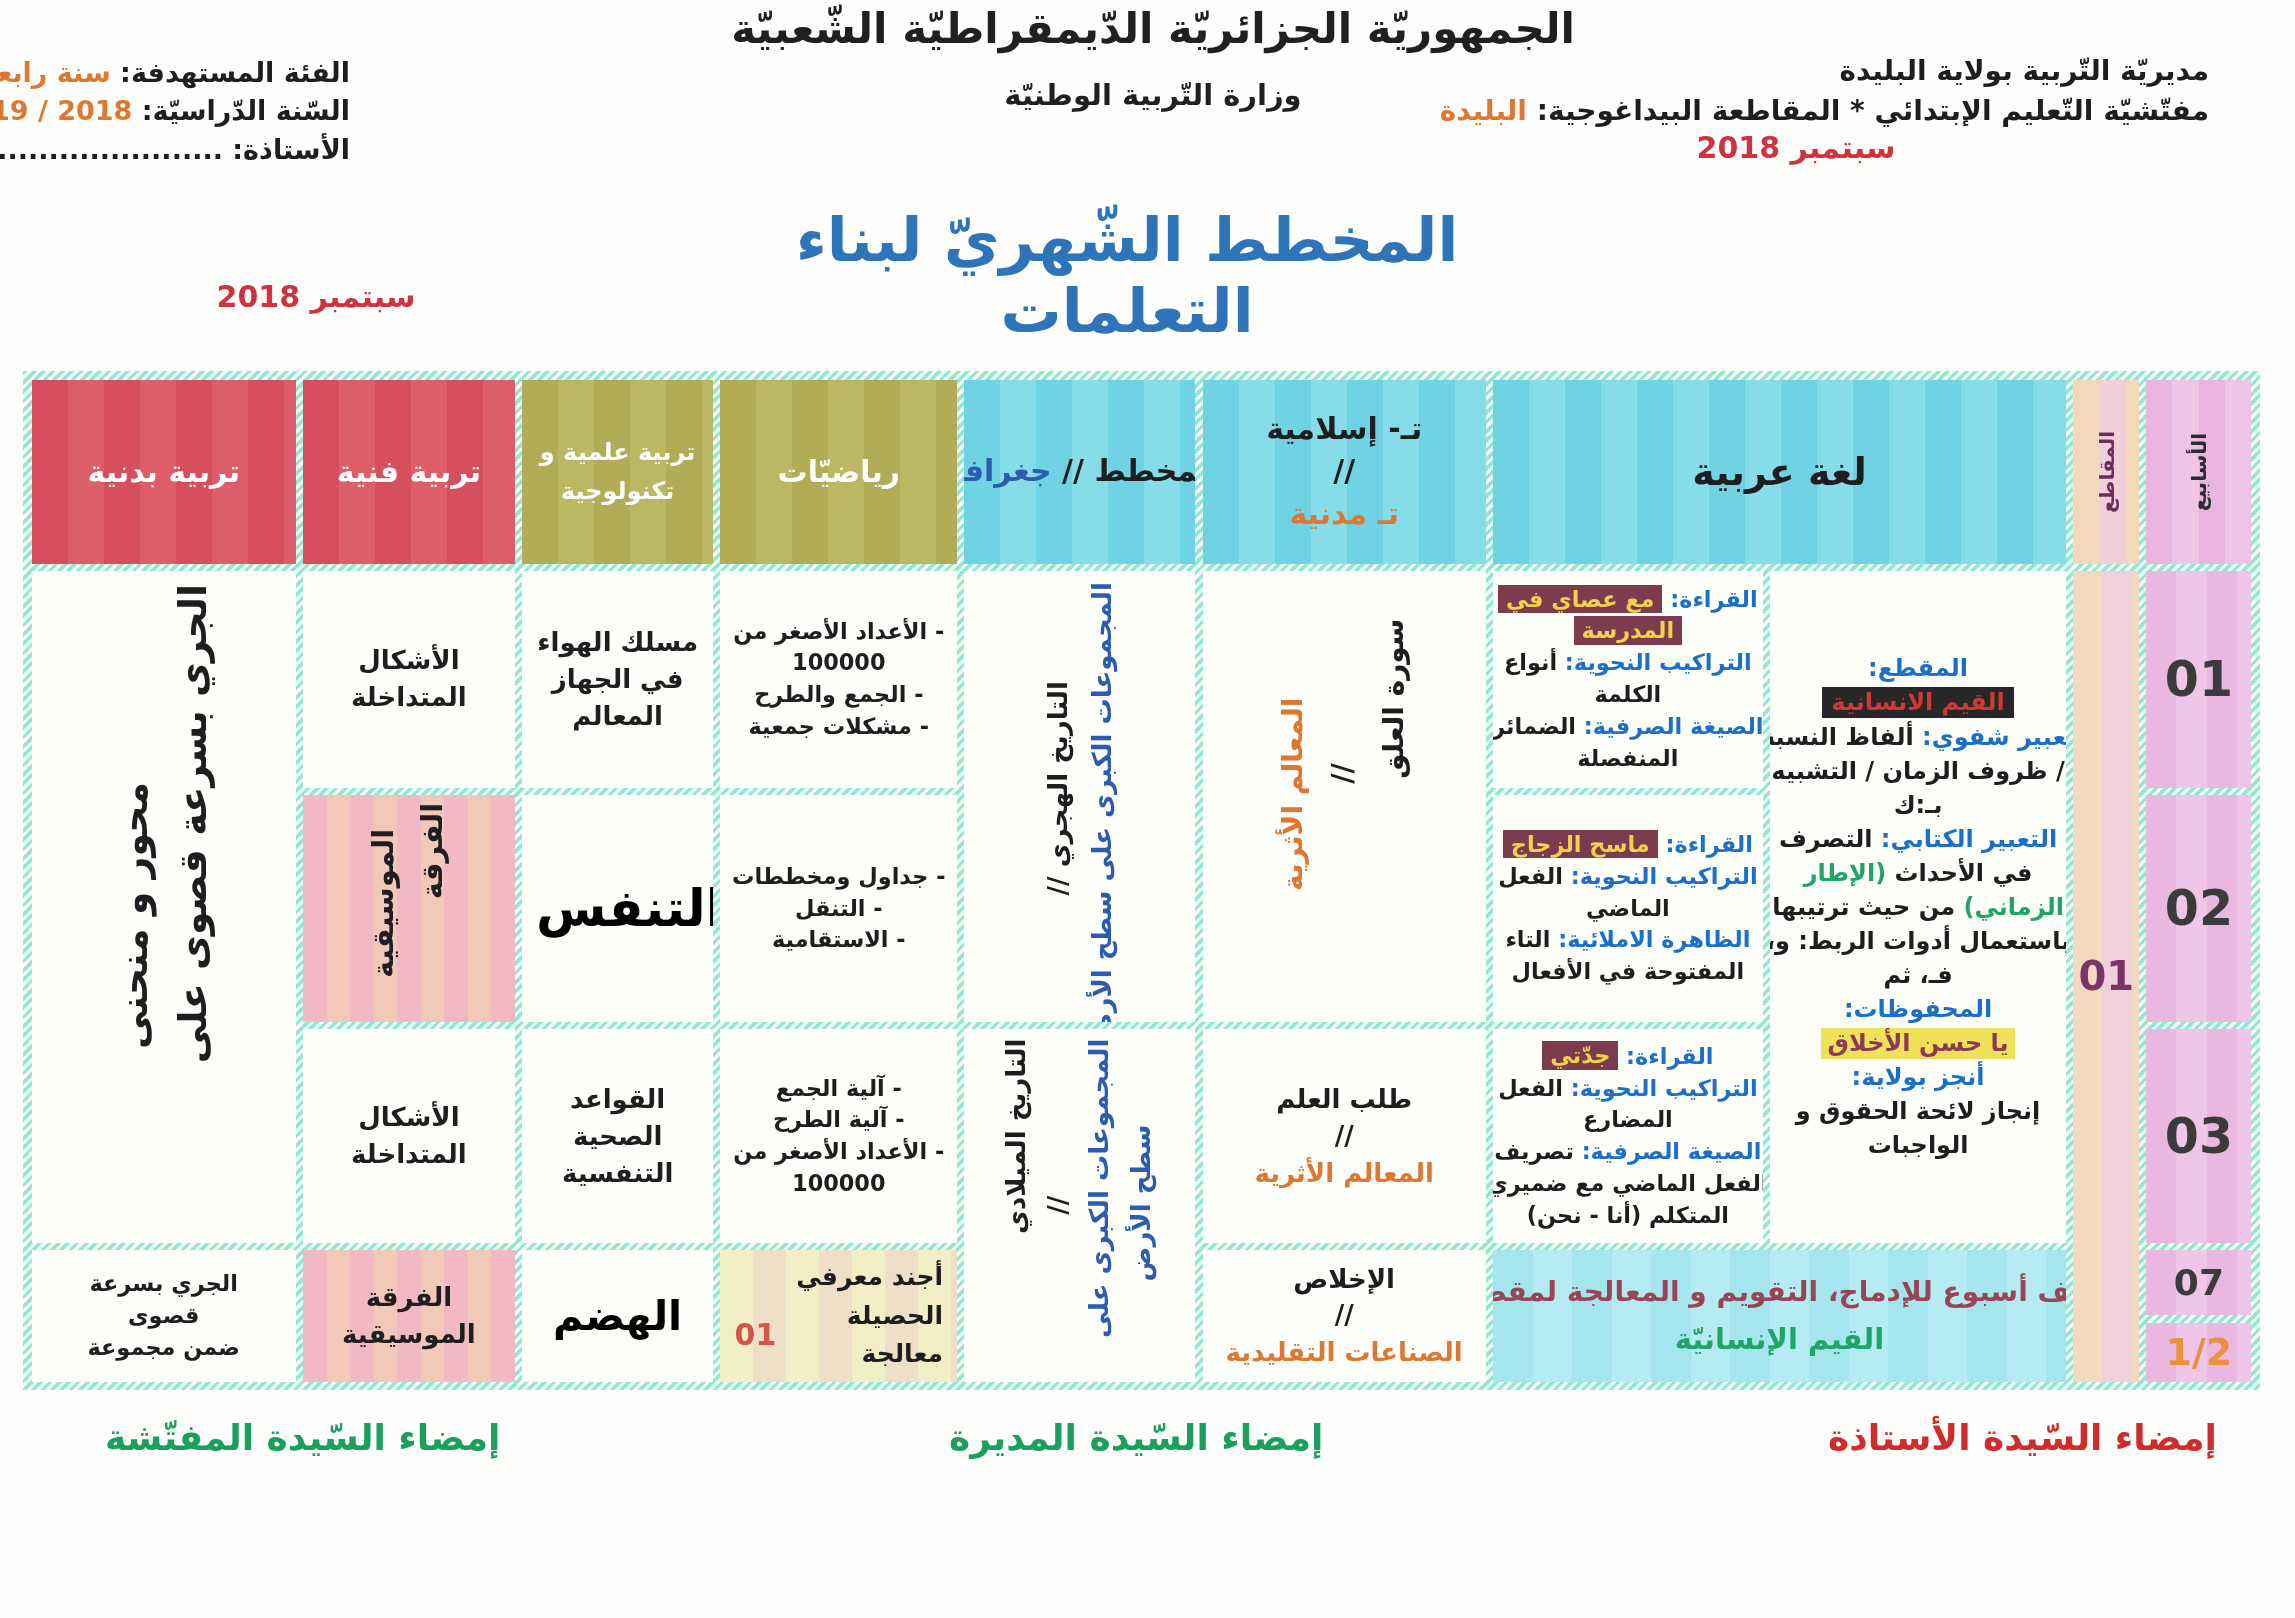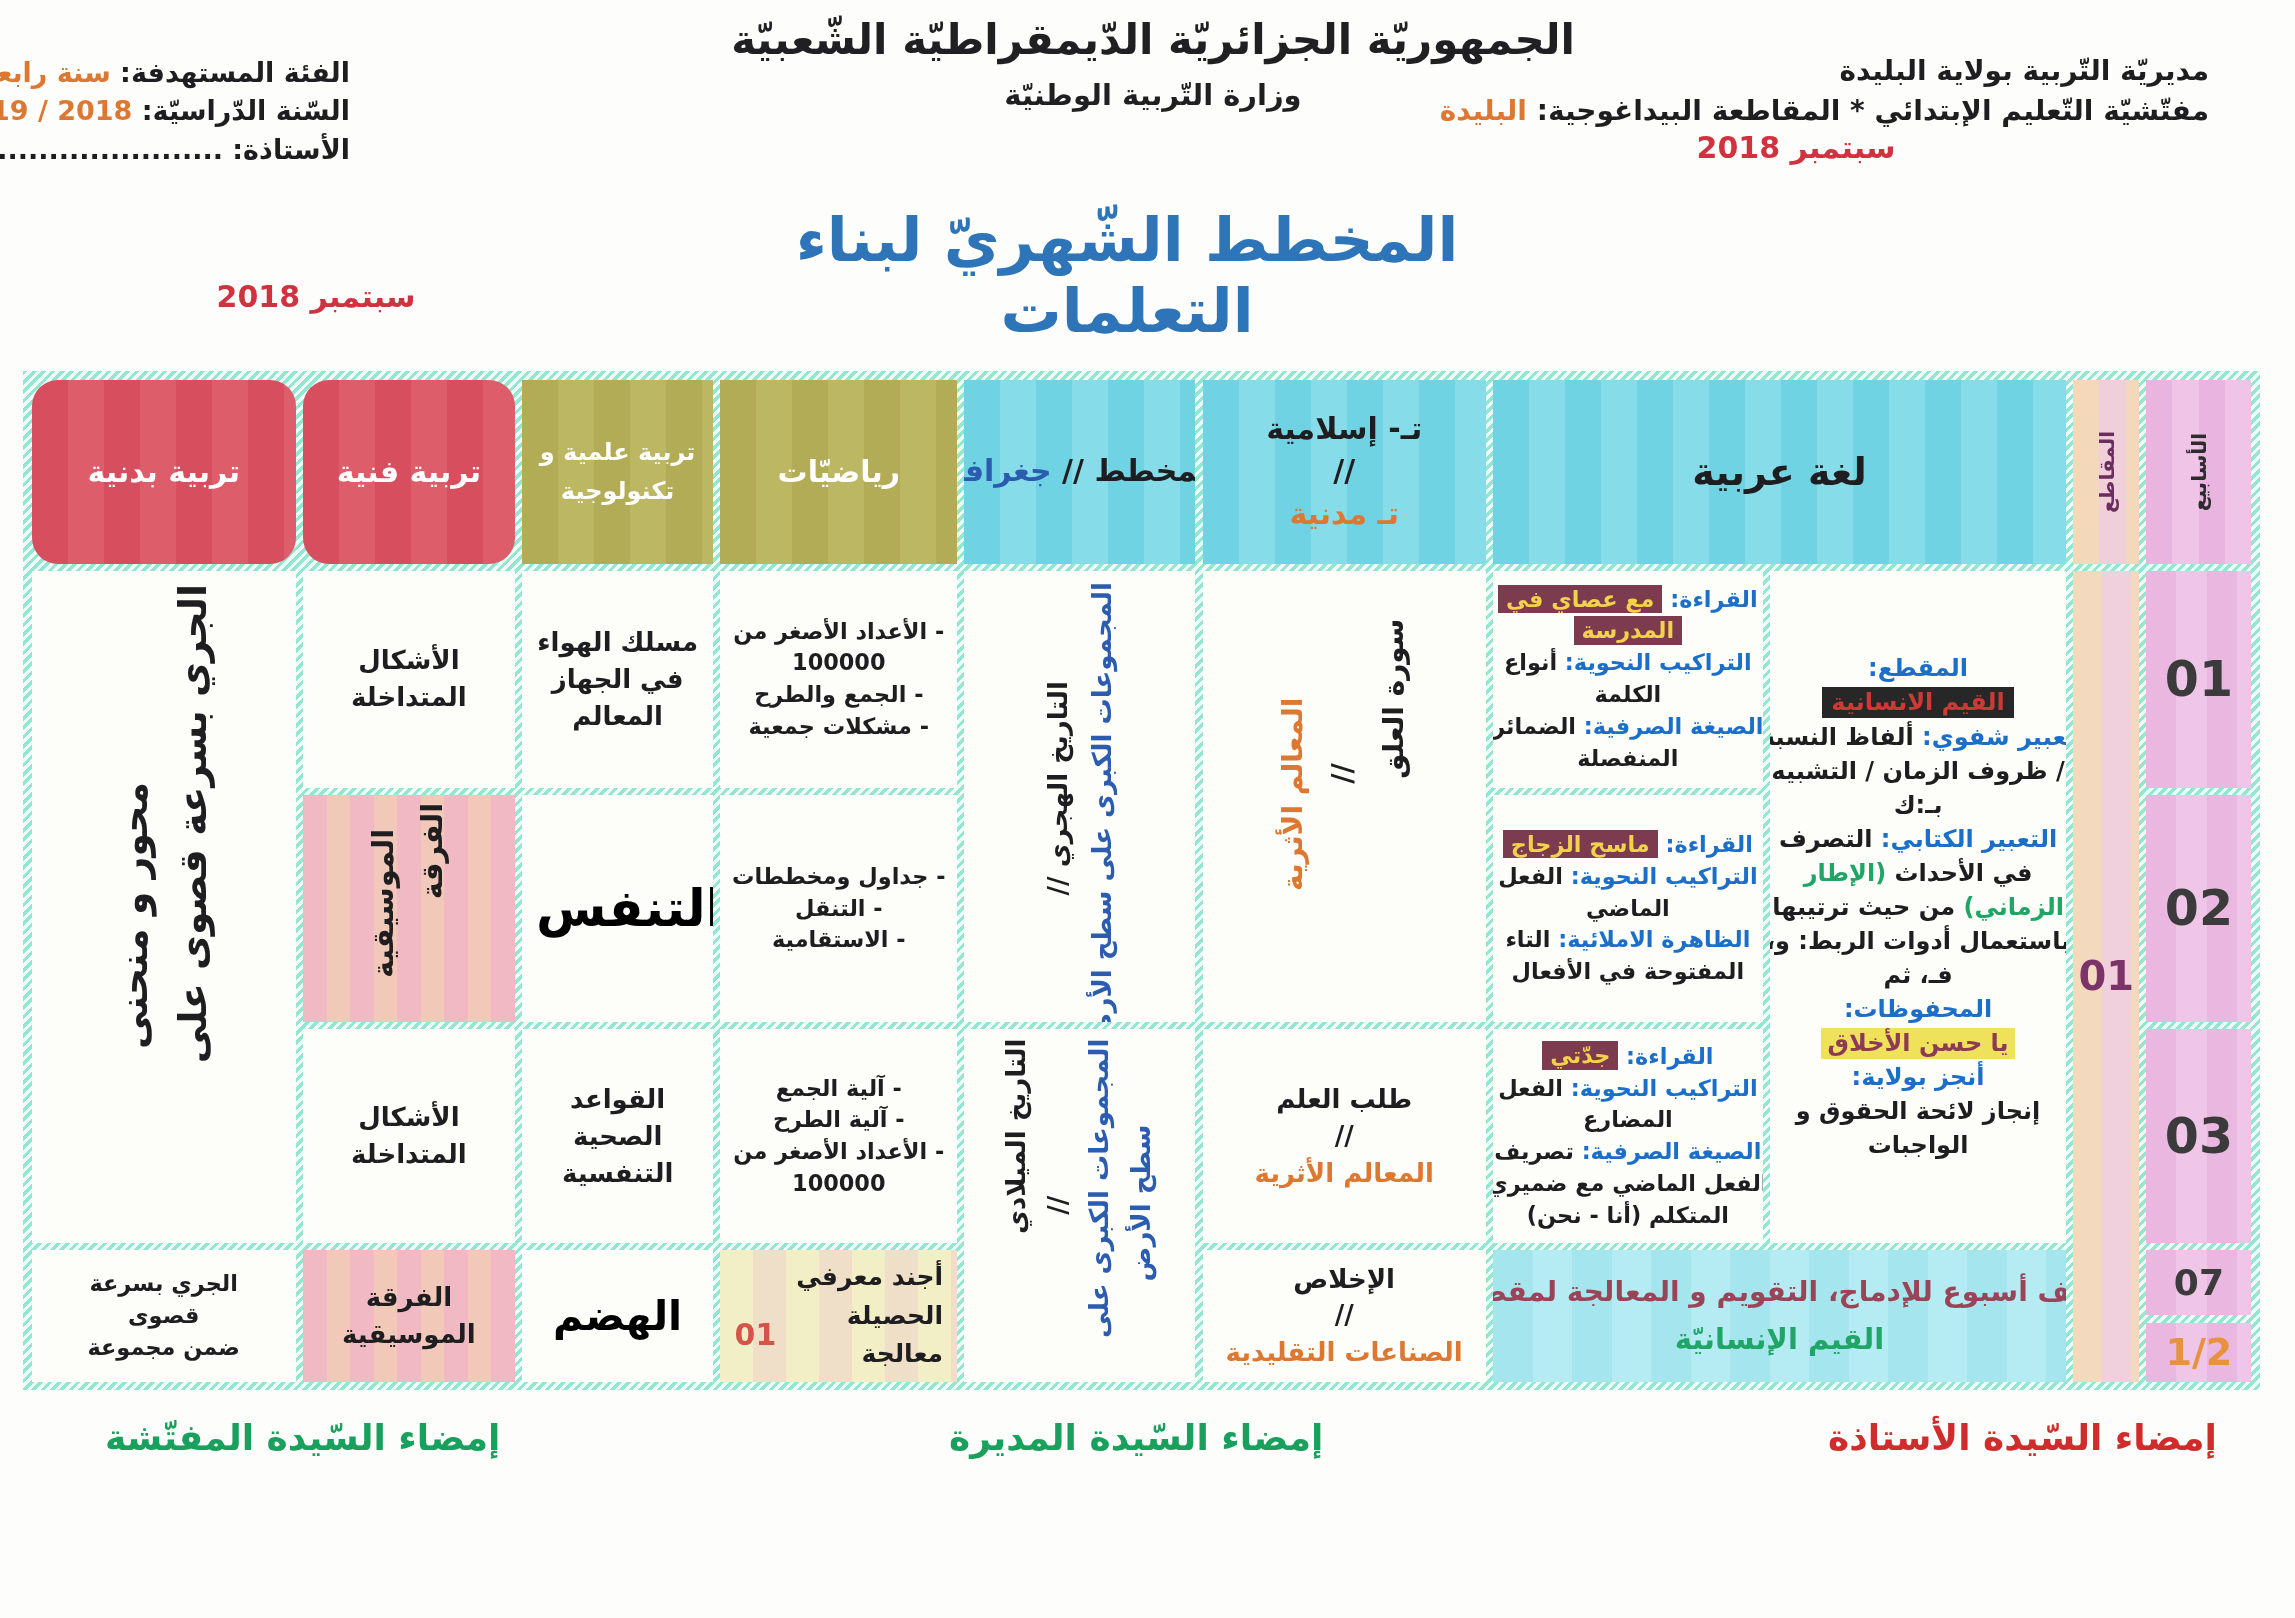--- a/index.html
+++ b/index.html
@@ -1,42 +1,42 @@
 <!DOCTYPE html>
 <html lang="ar" dir="rtl" style="font-size:10.5px"><head>
 <meta charset="utf-8">
 <style>
   html,body{margin:0;padding:0;background:#ffffff;}
   #page{position:relative;width:2295px;height:1618px;background:#fdfdfb;overflow:hidden;
         font-family:"DejaVu Sans",sans-serif;font-weight:bold;direction:rtl;}
   .abs{position:absolute;}
   .ctr{text-align:center;}
   
-  #republic{top:15px;left:593px;width:1120px;font-size:42px;color:#201f22;letter-spacing:0.7px;}
+  #republic{top:4px;left:593px;width:1120px;font-size:42px;color:#201f22;letter-spacing:0.7px;}
   #ministry{top:78px;left:593px;width:1120px;font-size:29px;color:#201f22;}
   #doc-title{top:204px;left:659px;width:936px;font-size:61px;color:#2e74b8;}
   #hdr-right{top:51px;right:86px;width:698px;font-size:28px;color:#232225;text-align:right;line-height:1.55;}
   #hdr-right .ln{white-space:nowrap;}
   #month-right{top:130px;left:1674px;width:244px;font-size:30px;color:#cf3340;}
   #hdr-left{top:54px;left:40px;width:310px;font-size:27px;color:#232225;text-align:right;line-height:1.72;}
   #hdr-left .ln{white-space:nowrap;}
   #month-left{top:279px;left:204px;width:224px;font-size:30px;color:#cf3340;}
   
   #grid{top:371px;left:23px;width:2237px;height:1019px;box-sizing:border-box;padding:8.6px;
         display:grid;gap:7.2px;direction:rtl;
         grid-template-columns:105px 66px 296px 270px 283px 231px 237px 191px 212px 264px;
         grid-template-rows:184px 217px 227px 214px 65px 59px;
         background:repeating-linear-gradient(135deg,#93e7d0 0 3.3px,#effdf9 3.3px 6.6px);}
   .cell{background:#fdfdfa;display:flex;flex-direction:column;justify-content:center;align-items:center;
         text-align:center;overflow:hidden;min-width:0;min-height:0;}
   .ln{white-space:nowrap;line-height:1.42;}
   
   .h-cyan{background:repeating-linear-gradient(90deg,#6fd3e4 0 36px,#87dcea 36px 72px);color:#1e1d1f;}
   .h-olive{background:repeating-linear-gradient(90deg,#b1ac55 0 36px,#bcb763 36px 72px);color:#ffffff;}
-  .h-red{background:repeating-linear-gradient(90deg,#d74f5f 0 36px,#de5d6a 36px 72px);color:#ffffff;border-radius:26px;}
+  .h-red{background:repeating-linear-gradient(90deg,#d74f5f 0 36px,#de5d6a 36px 72px);color:#ffffff;}
   .h-peach{background:repeating-linear-gradient(90deg,#f4d8ba 0 26px,#efcfd9 26px 53px);color:#6b2d5d;}
   .h-pink{background:repeating-linear-gradient(90deg,#e9b4e0 0 26px,#efc4e6 26px 53px);color:#2c2b2e;}
   .fs-arabic{font-size:38px;}
   .fs-head{font-size:30px;line-height:1.5;}
   .fs-sci-head{font-size:24px;line-height:1.6;}
   
   .b-pink{background:repeating-linear-gradient(90deg,#eab7e1 0 30px,#efc6e7 30px 61px);}
   .b-peach{background:repeating-linear-gradient(90deg,#f3d9bd 0 29px,#efd0dc 29px 58px);}
   .b-cyan{background:repeating-linear-gradient(90deg,#a5e5ee 0 40px,#b5ebf2 40px 79px);}
   .b-yellow{background:repeating-linear-gradient(90deg,#f2eec5 0 33px,#f0dfc8 33px 66px);}

